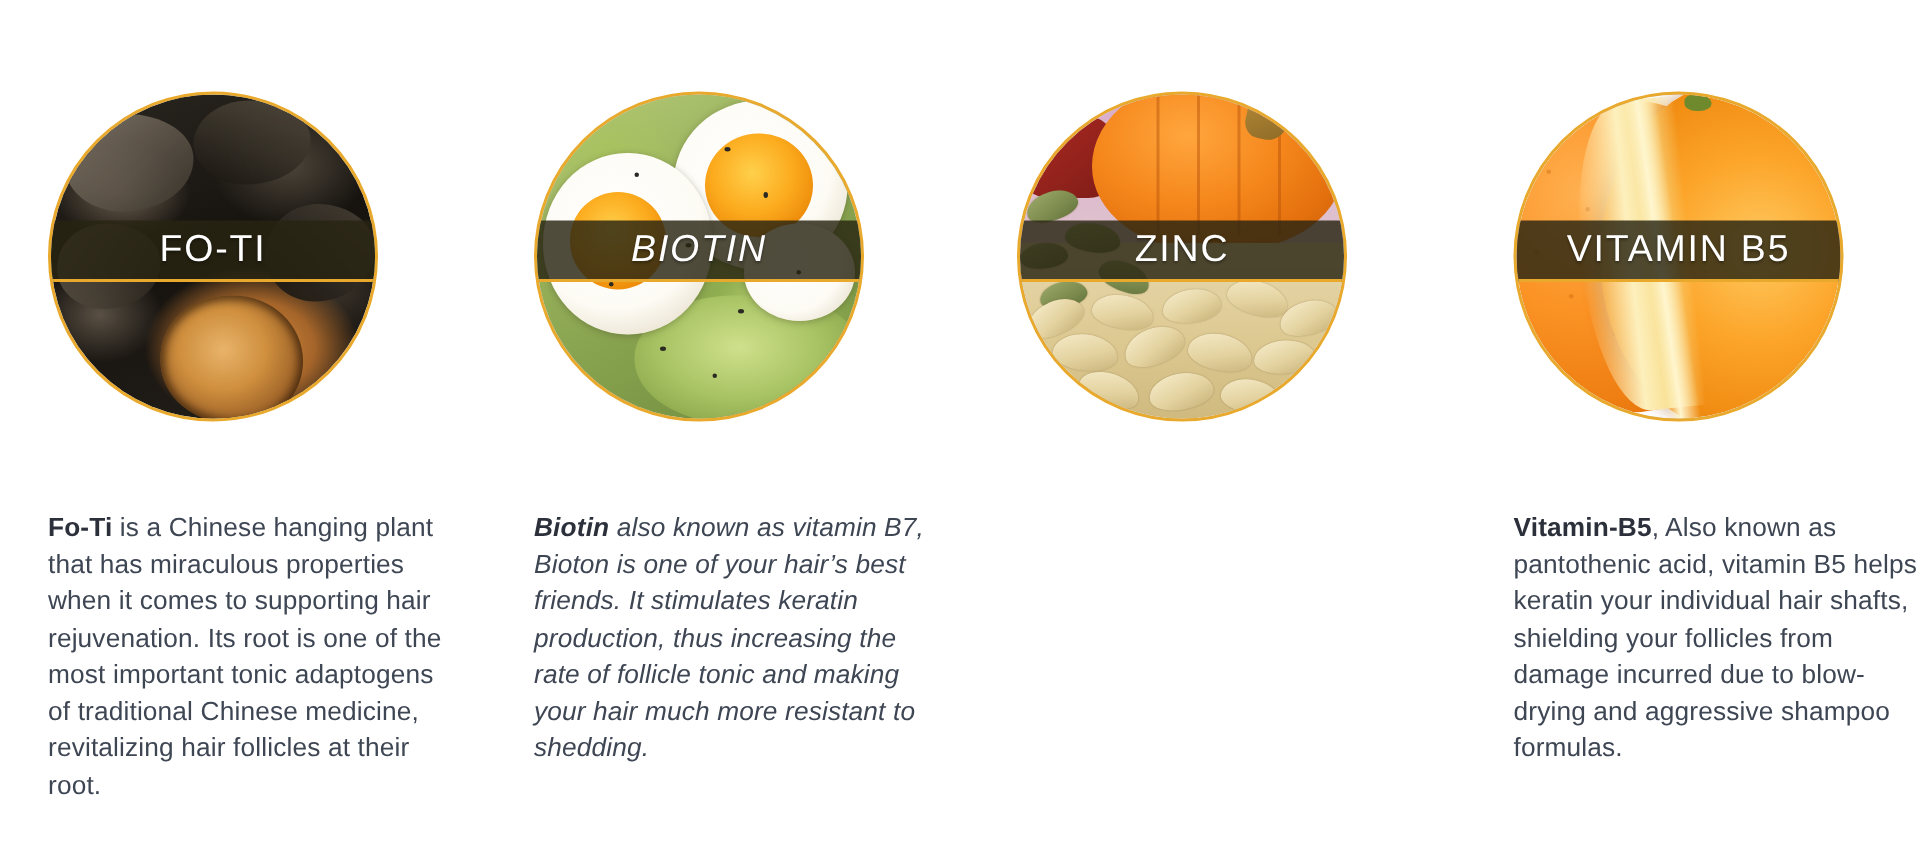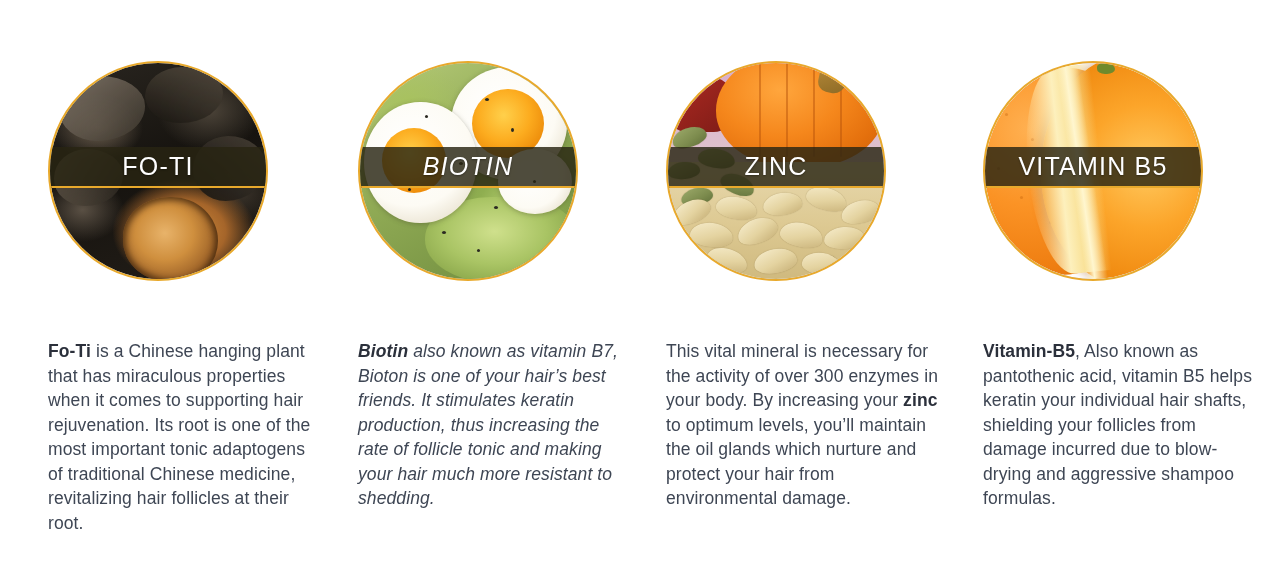--- a/index.html
+++ b/index.html
@@ -14,21 +14,22 @@
     overflow: hidden;
   }
 
   .grid {
     position: relative;
     width: 1280px;
     height: 421px;
     display: grid;
     grid-template-columns: repeat(4, 305px);
     column-gap: 0px;
-    padding: 0 48px;
+    padding: 0 32px;
+    gap: 14px;
   }
 
   .card {
     position: relative;
     width: 305px;
     display: flex;
     flex-direction: column;
     align-items: flex-start;
   }
 
@@ -298,21 +299,20 @@
         <div class="seed" style="left:52%;top:74%;width:20%;height:11%;transform:rotate(12deg);"></div>
         <div class="seed" style="left:72%;top:76%;width:19%;height:10%;transform:rotate(-4deg);"></div>
         <div class="seed" style="left:18%;top:86%;width:19%;height:10%;transform:rotate(18deg);"></div>
         <div class="seed" style="left:40%;top:86%;width:20%;height:11%;transform:rotate(-10deg);"></div>
         <div class="seed" style="left:62%;top:88%;width:18%;height:10%;transform:rotate(8deg);"></div>
       </div>
       <div class="band">
         <span class="band-text">ZINC</span>
       </div>
     </div>
-    <p class="desc"><span>This vital mineral is necessary for the activity of over 300 enzymes in your body. By increasing your </span><b>zinc</b><span> to optimum levels, you’ll maintain the oil glands which nurture and protect your hair from environmental damage.</span></p>
   </div>
 
   <div class="card col4">
     <div class="media-wrap">
       <div class="photo">
         <div class="layer b5-bg"></div>
         <div class="layer orange-whole">
           <div class="pore" style="left:20%;top:22%;width:3px;height:3px;"></div>
           <div class="pore" style="left:34%;top:34%;width:3px;height:3px;"></div>
           <div class="pore" style="left:16%;top:48%;width:3px;height:3px;"></div>

